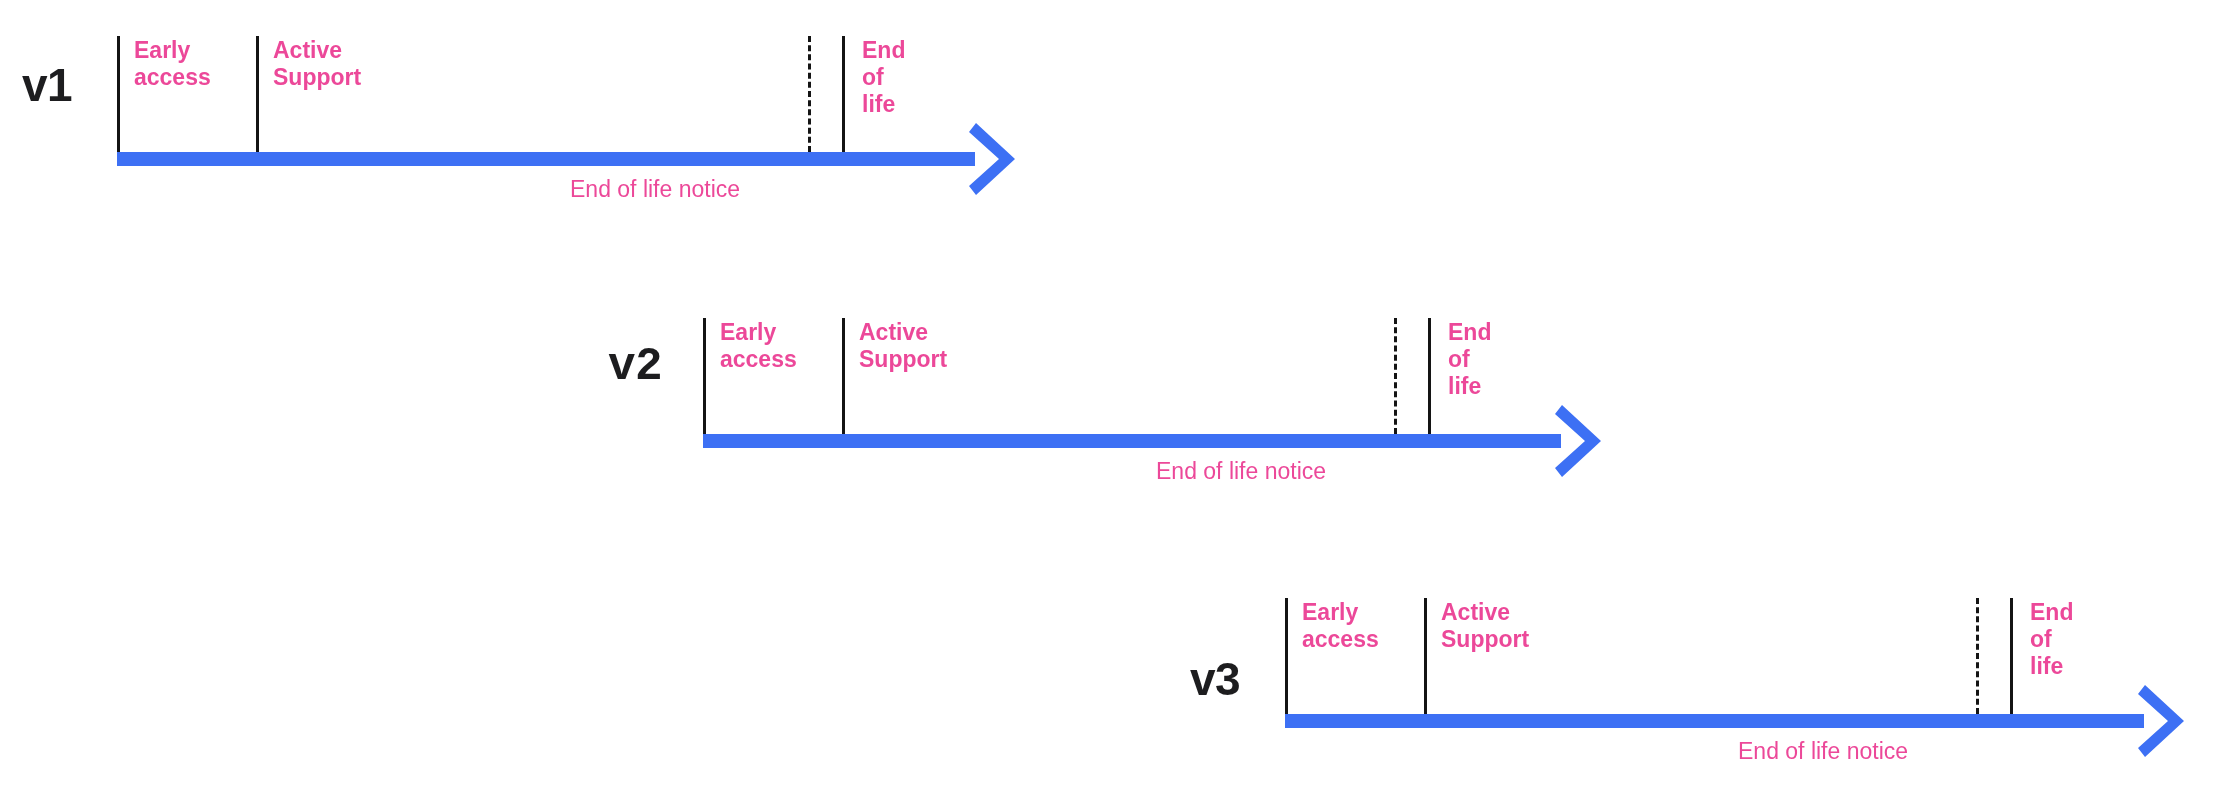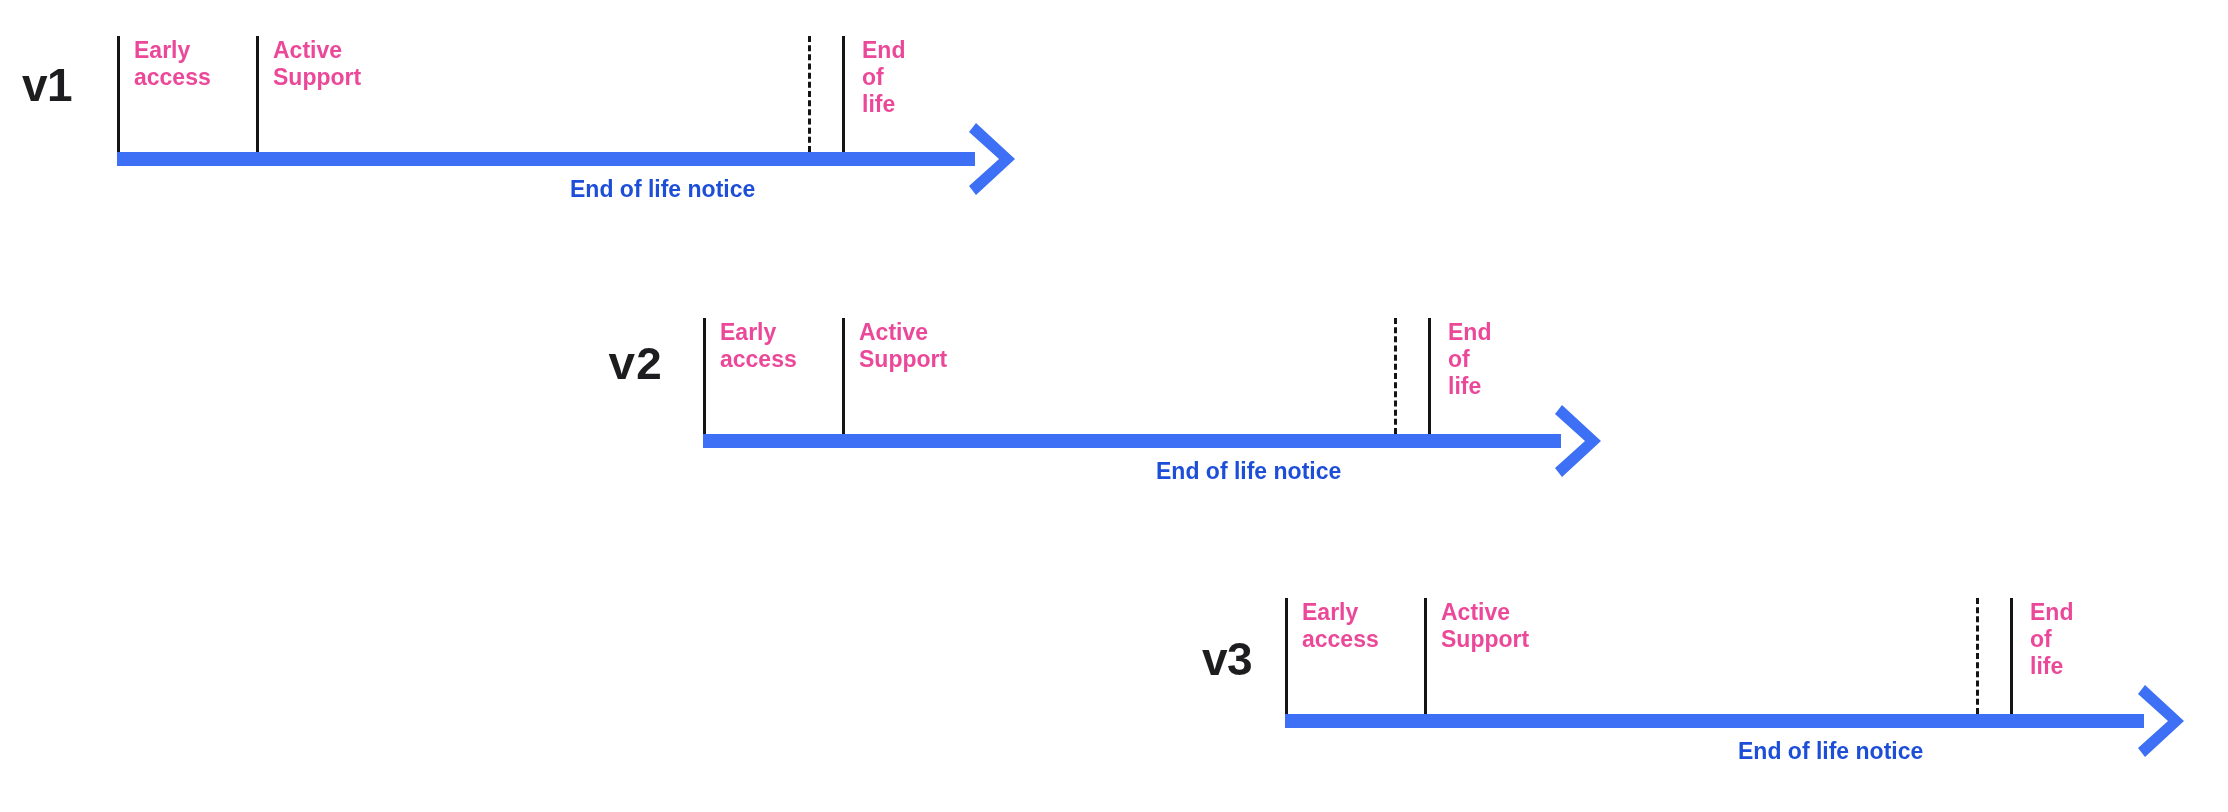--- a/index.html
+++ b/index.html
@@ -46,22 +46,22 @@
     position: absolute;
     font-size: 23px;
     font-weight: 700;
     color: #ec4899;
     line-height: 1.18;
     white-space: pre-line;
   }
   .notice-label {
     position: absolute;
     font-size: 23px;
-    font-weight: 700;
-    color: #1d4ed8;
+    font-weight: 400;
+    color: #ec4899;
     line-height: 1.18;
     white-space: nowrap;
   }
   .arrow-shaft {
     position: absolute;
     height: 14px;
   }
   .arrow-head {
     position: absolute;
     display: block;
@@ -97,21 +97,21 @@
 access</div>
       <div class="phase-label" style="left: 859px; top: 319px;">Active Support</div>
       <div class="phase-label" style="left: 1448px; top: 319px;">End of life</div>
       <div class="arrow-shaft" style="left: 703px; top: 434px; width: 858px; background: rgb(61, 112, 244);"></div>
       <svg class="arrow-head" width="46" height="72" viewBox="0 0 46 72" style="left: 1555px; top: 405px;">
         <path d="M7 0 L46 36 L7 72 L0 63 L30 36 L0 9 Z" fill="#3d70f4"></path>
       </svg>
       <div class="notice-label" style="left: 1156px; top: 458px;">End of life notice</div>
     </div>
     <div class="timeline-row">
-      <div class="version-label" style="left: 1190px; top: 636px; margin-left: 12px;">v3</div>
+      <div class="version-label" style="left: 1190px; top: 656px;">v3</div>
       <div class="divider" style="left: 1285px; top: 598px; height: 116px;"></div>
       <div class="divider" style="left: 1424px; top: 598px; height: 116px;"></div>
       <div class="divider-dashed" style="left: 1976px; top: 598px; height: 116px;"></div>
       <div class="divider" style="left: 2010px; top: 598px; height: 116px;"></div>
       <div class="phase-label" style="left: 1302px; top: 599px;">Early
 access</div>
       <div class="phase-label" style="left: 1441px; top: 599px;">Active Support</div>
       <div class="phase-label" style="left: 2030px; top: 599px;">End of life</div>
       <div class="arrow-shaft" style="left: 1285px; top: 714px; width: 859px; background: rgb(61, 112, 244);"></div>
       <svg class="arrow-head" width="46" height="72" viewBox="0 0 46 72" style="left: 2138px; top: 685px;">

